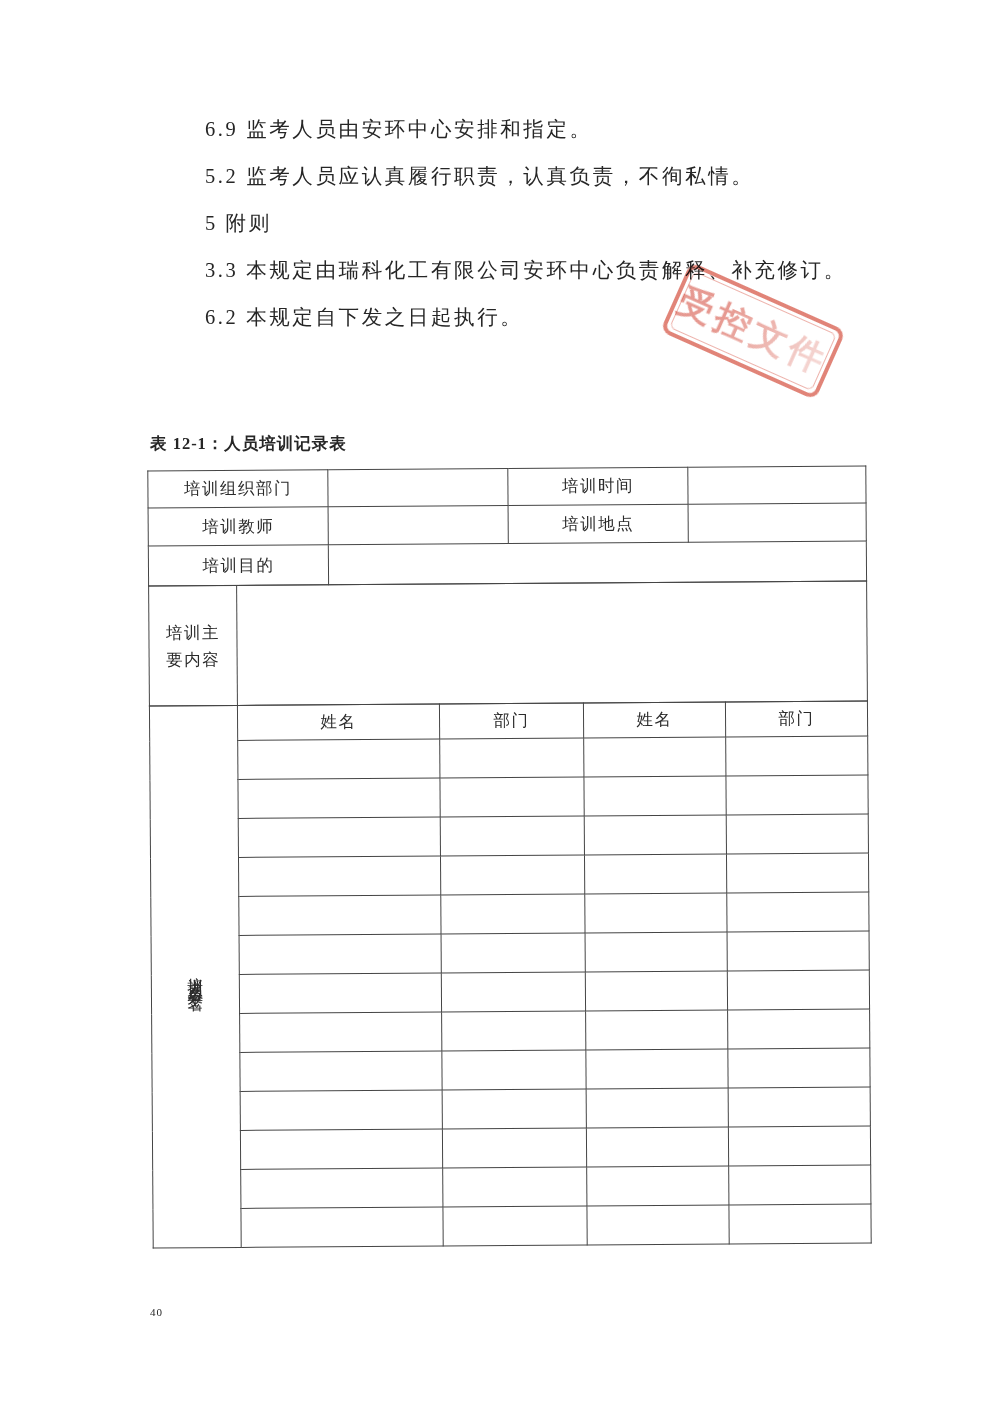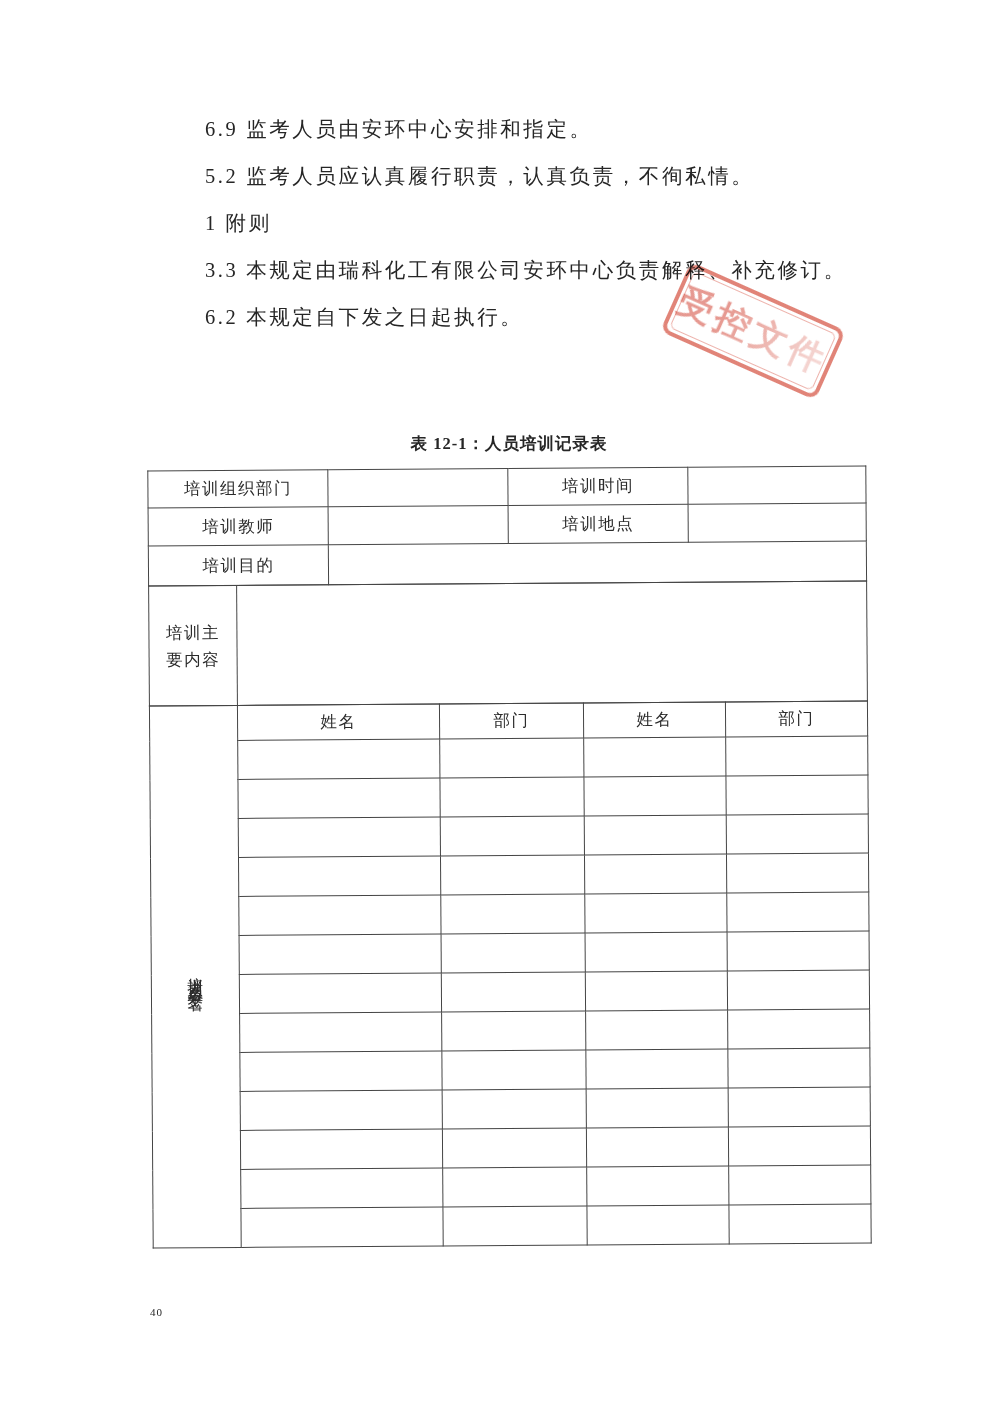--- a/index.html
+++ b/index.html
@@ -60,21 +60,21 @@
     white-space:nowrap;
     -webkit-mask-image:linear-gradient(100deg,rgba(0,0,0,0.95) 30%,rgba(0,0,0,0.35) 95%);
     mask-image:linear-gradient(100deg,rgba(0,0,0,0.95) 30%,rgba(0,0,0,0.35) 95%);
   }
   
   .table-title{
     position:absolute;
     left:150px;
     top:433px;
     width:718px;
-    text-align:center;
+    text-align:left;
     font-size:16.5px;
     font-weight:bold;
     letter-spacing:1px;
   }
   
   .table-stack{
     position:absolute;
     left:150px;
     top:468px;
     width:718px;
@@ -128,21 +128,21 @@
   }
 </style>
 </head>
 <body>
 
 <div class="page">
 
   <div class="doc-text">
     <p class="para">6.9 监考人员由安环中心安排和指定。</p>
     <p class="para">5.2 监考人员应认真履行职责，认真负责，不徇私情。</p>
-    <p class="para">1 附则</p>
+    <p class="para">5 附则</p>
     <p class="para">3.3 本规定由瑞科化工有限公司安环中心负责解释、补充修订。</p>
     <p class="para">6.2 本规定自下发之日起执行。</p>
   </div>
 
   <div class="stamp">
     <div class="stamp-inner">
       <span class="stamp-text">受控文件</span>
     </div>
   </div>
 

